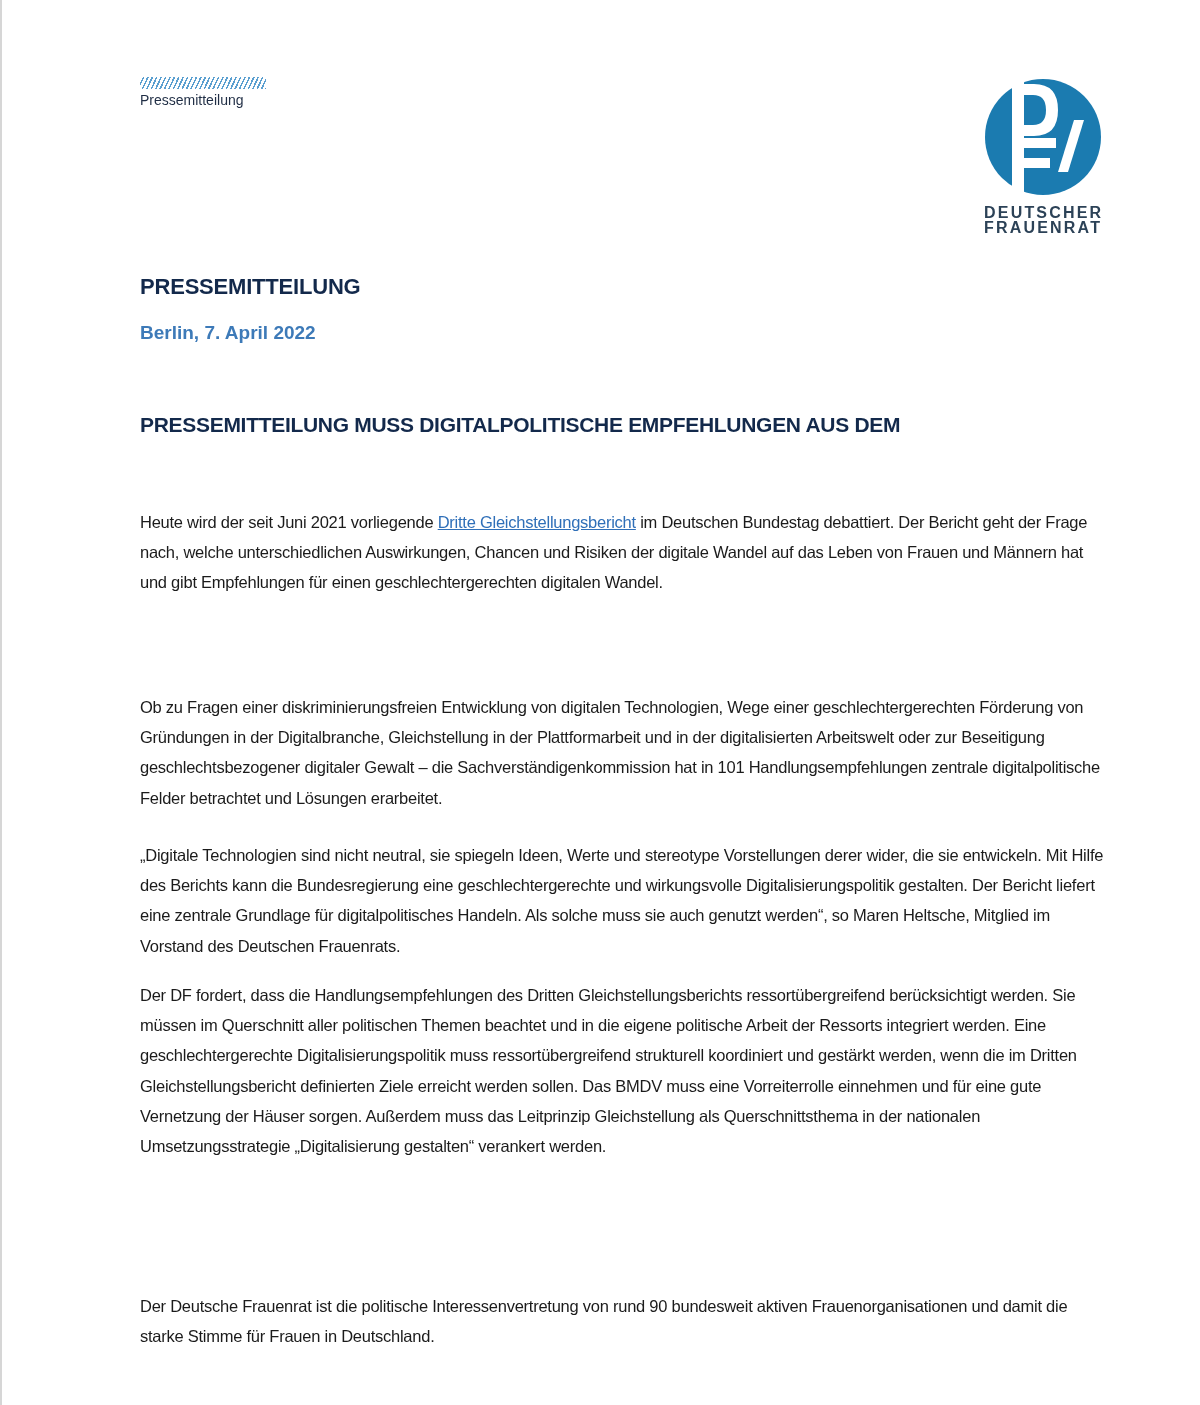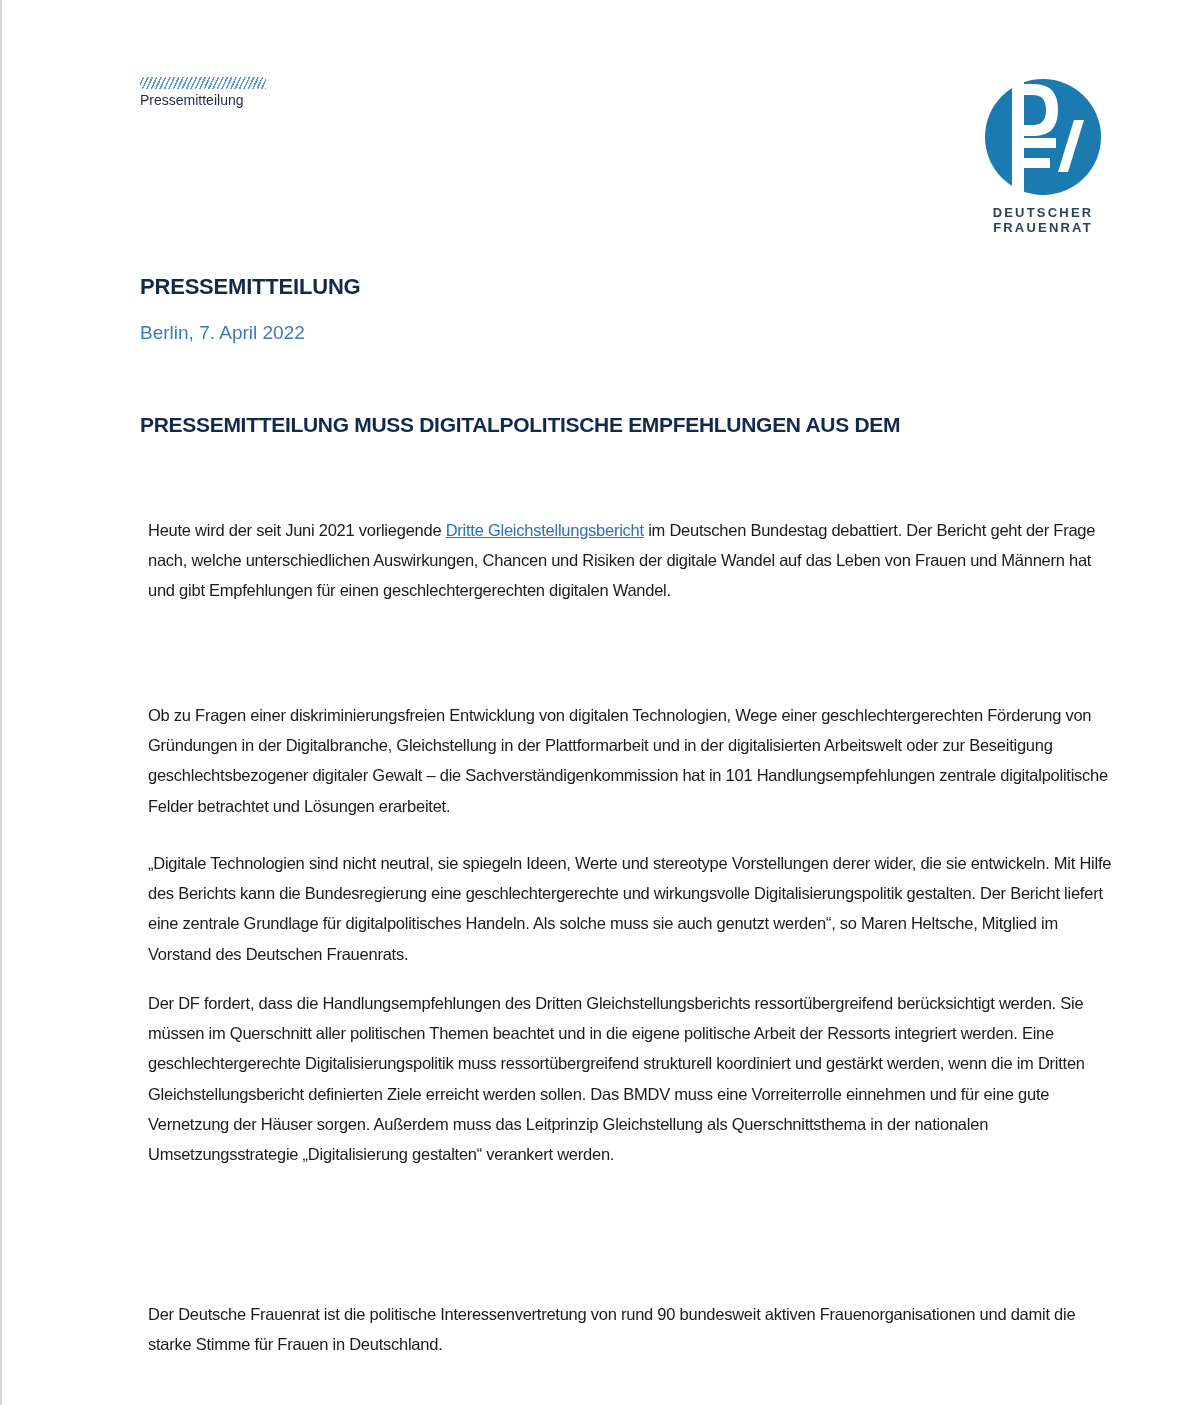--- a/index.html
+++ b/index.html
@@ -39,60 +39,60 @@
     }
     .logo {
       position: absolute;
       left: 984px; top: 78px;
       width: 118px;
     }
     .logo svg { display: block; }
     .logo-text {
       margin-top: 9px;
       text-align: center;
-      font-size: 13px;
+      font-size: 16px;
       font-weight: bold;
       color: #2c4257;
       letter-spacing: 2.2px;
       line-height: 15px;
     }
     .press-title {
       position: absolute;
       left: 140px; top: 274px;
       font-size: 22px;
       font-weight: bold;
       color: #13294b;
       letter-spacing: -0.2px;
     }
     .press-date {
       position: absolute;
       left: 140px; top: 322px;
       font-size: 19px;
-      font-weight: normal;
+      font-weight: bold;
       color: #3d7ab8;
     }
     .headline {
       position: absolute;
       left: 140px; top: 409px;
       width: 920px;
       font-size: 21px;
       font-weight: bold;
       color: #13294b;
       line-height: 31px;
       letter-spacing: -0.3px;
     }
     .body-text {
       position: absolute;
       left: 140px;
       width: 965px;
       font-size: 16.5px;
       color: #1b1b1b;
       line-height: 30.2px;
       letter-spacing: -0.25px;
-      margin: 8px;
+      margin: 0;
     }
     .p1 { top: 507px; }
     .p2 { top: 692px; }
     .p3 { top: 840px; }
     .p4 { top: 980px; }
     .p5 { top: 1291px; }
     a.doc-link {
       color: #2f6fb8;
       text-decoration: underline;
     }

